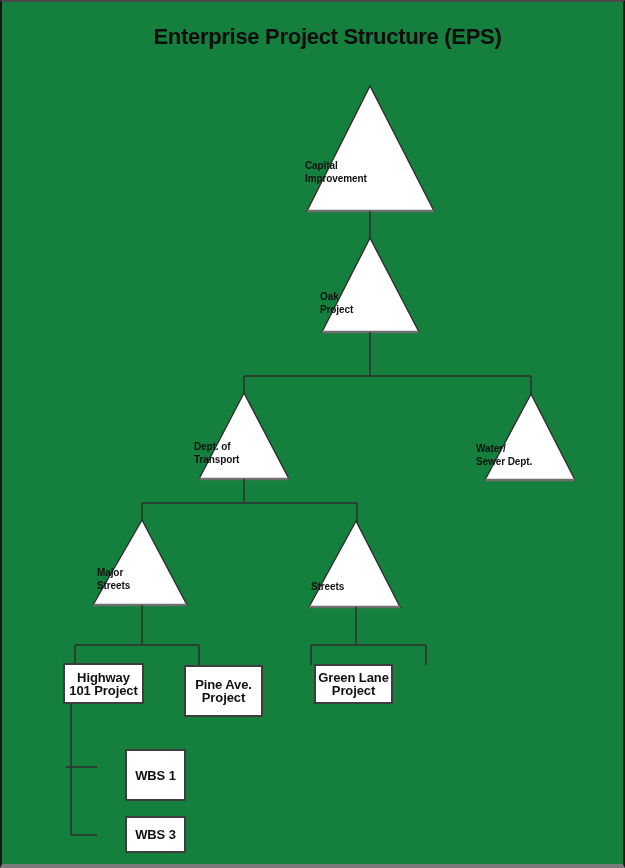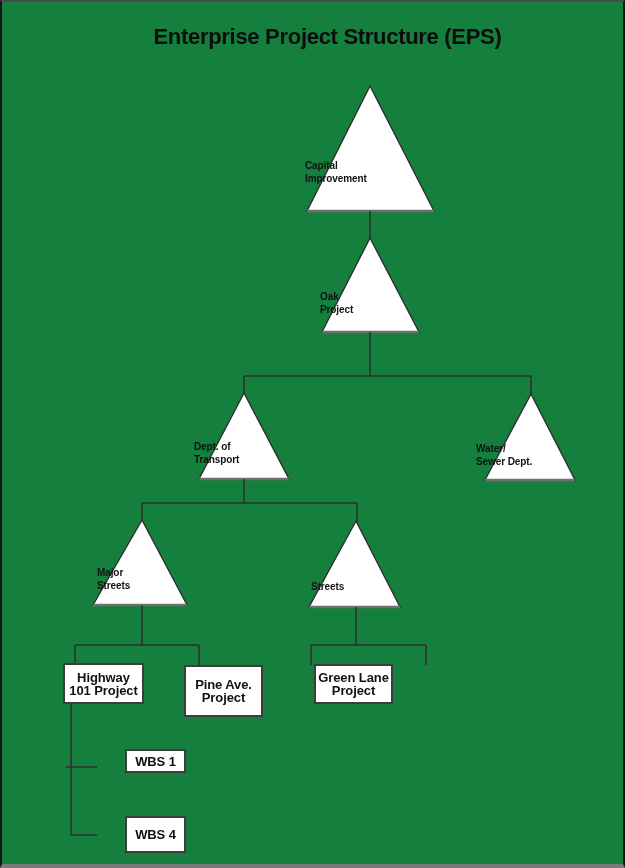--- a/index.html
+++ b/index.html
@@ -116,16 +116,16 @@
   <div class="tri-label" style="left:474px;top:440px;width:110px;">Water/
 Sewer Dept.</div>
   <div class="tri-label" style="left:309px;top:578px;width:90px;">Streets</div>
 
   <div class="box" style="left:33px;top:661px;width:81px;height:41px;">Highway
 101 Project</div>
   <div class="box" style="left:154px;top:663px;width:79px;height:52px;">Pine Ave.
 Project</div>
   <div class="box" style="left:284px;top:662px;width:79px;height:40px;">Green Lane
 Project</div>
-  <div class="box" style="left:95px;top:747px;width:61px;height:24px;">WBS 1</div>
-  <div class="box" style="left:95px;top:814px;width:61px;height:37px;">WBS 4</div>
+  <div class="box" style="left:95px;top:747px;width:61px;height:52px;">WBS 1</div>
+  <div class="box" style="left:95px;top:814px;width:61px;height:37px;">WBS 3</div>
 
 </div>
 
 </body></html>

